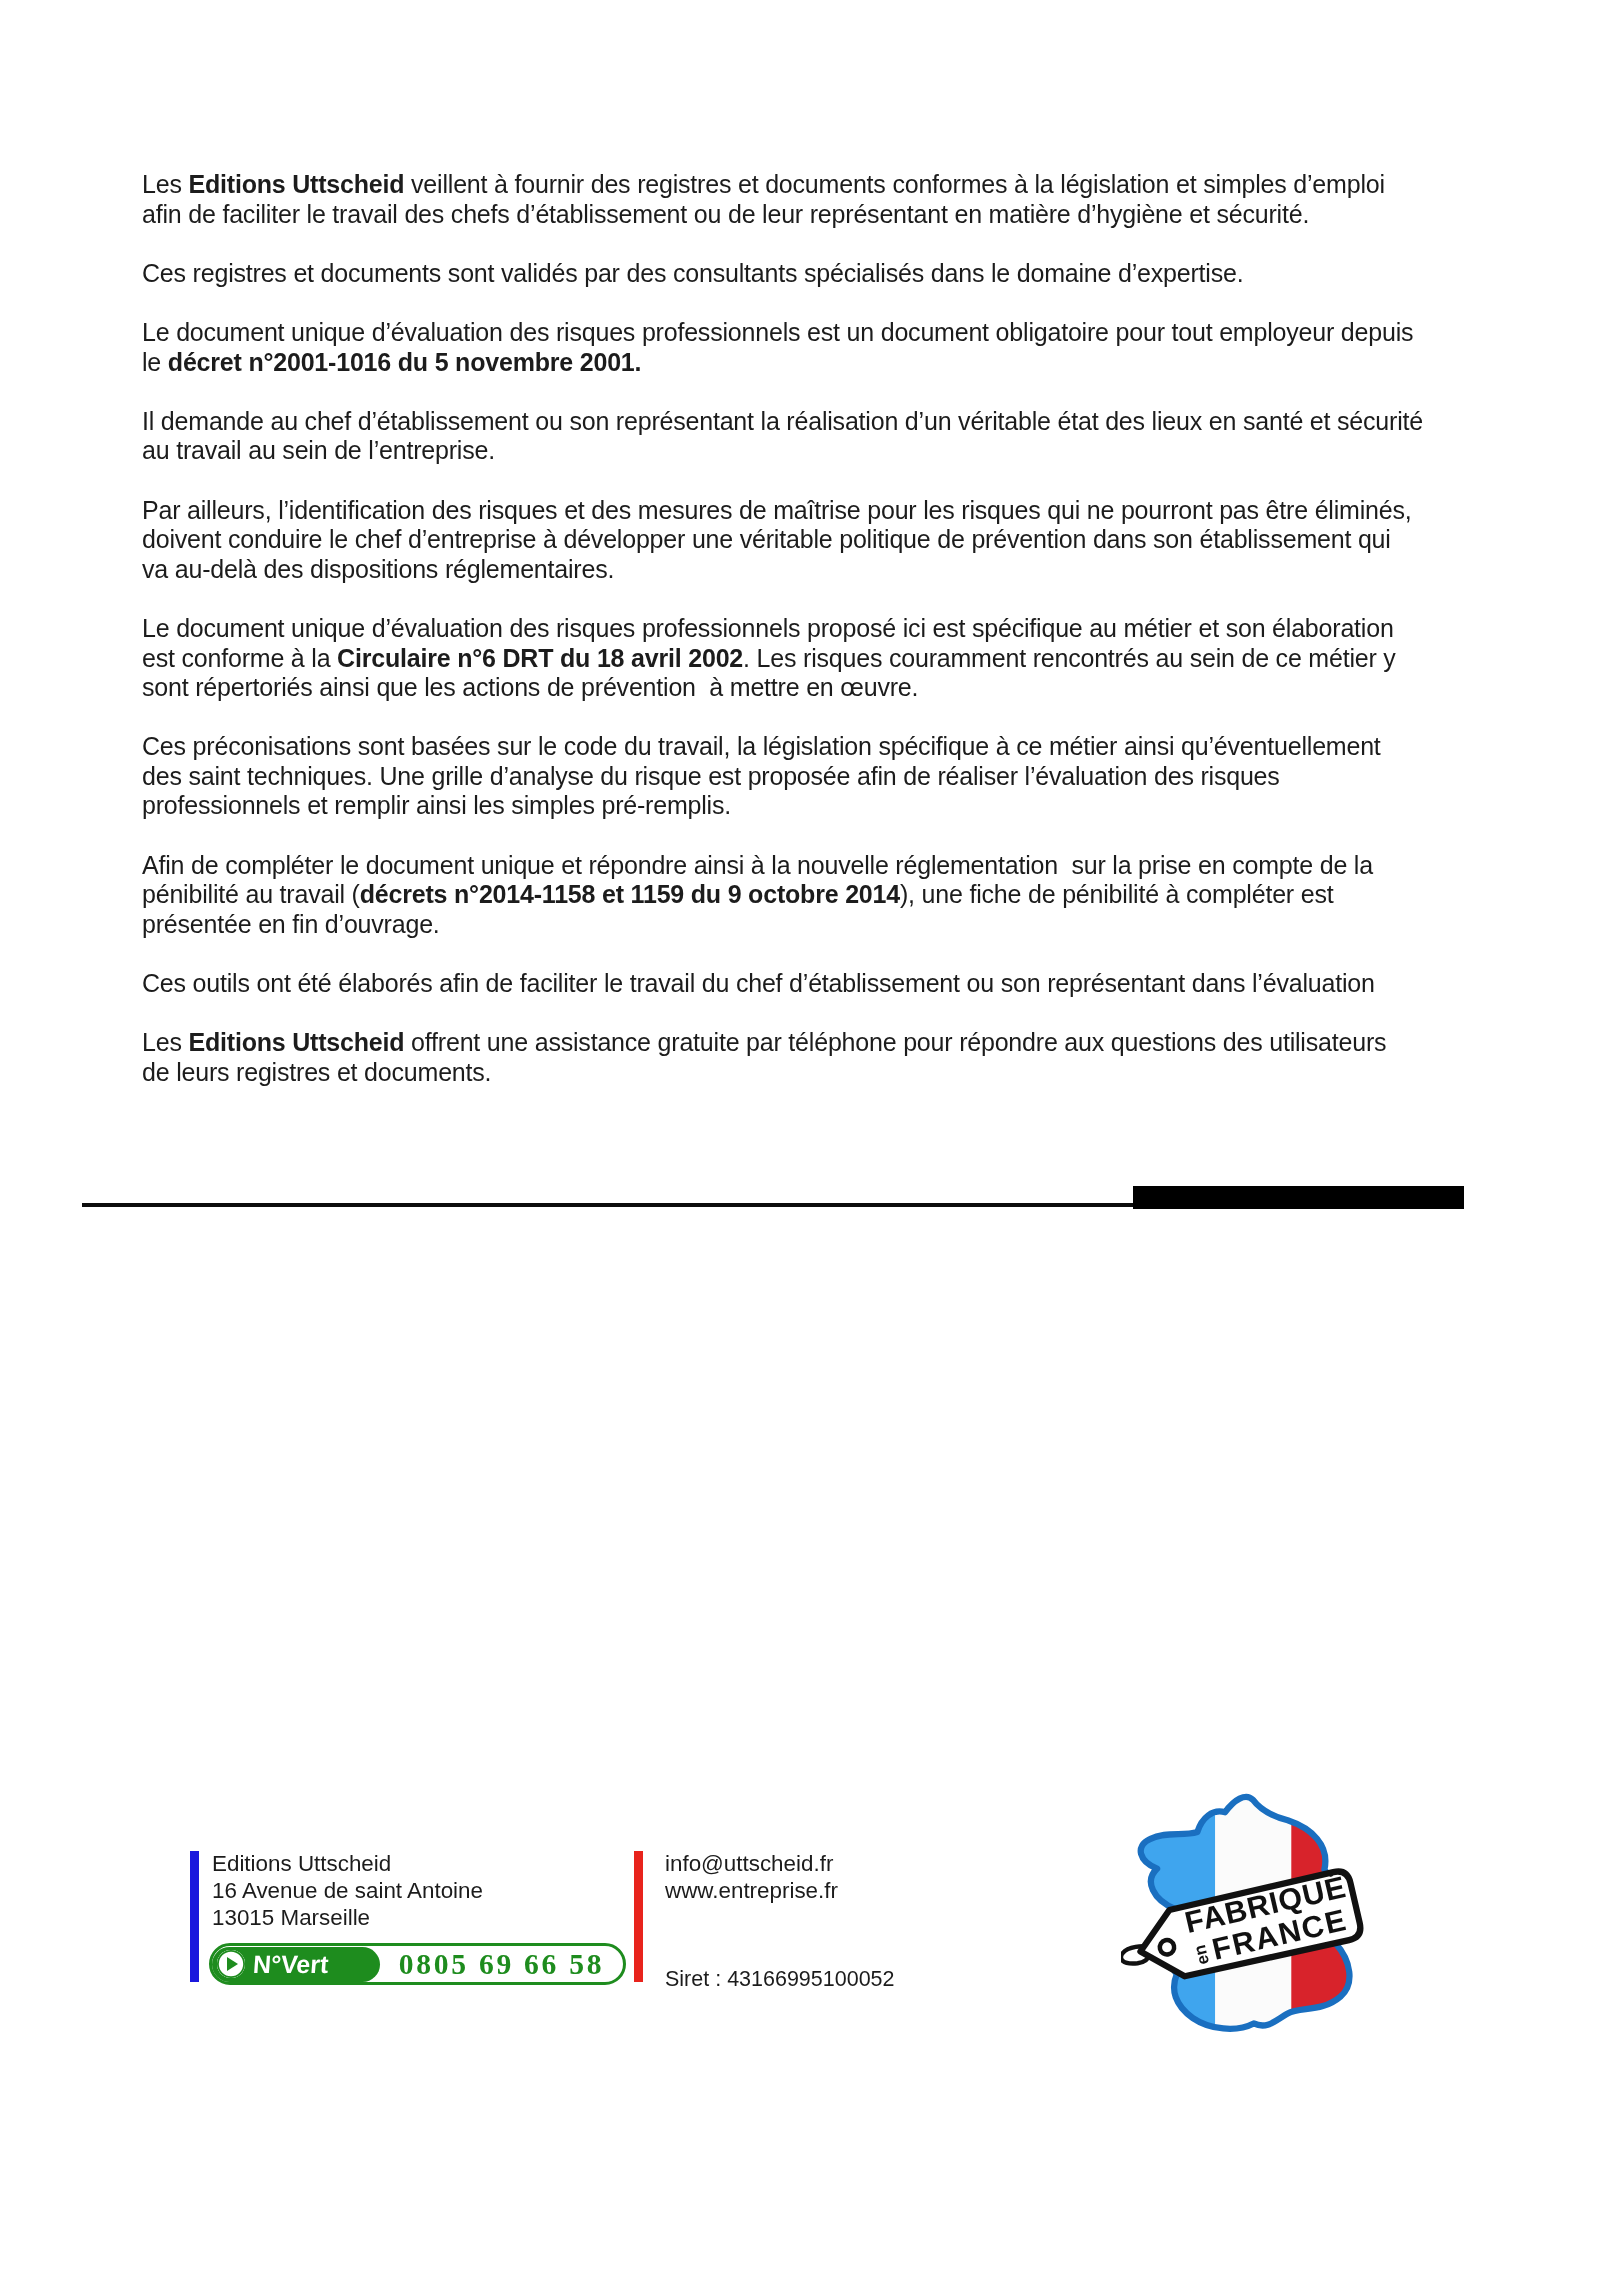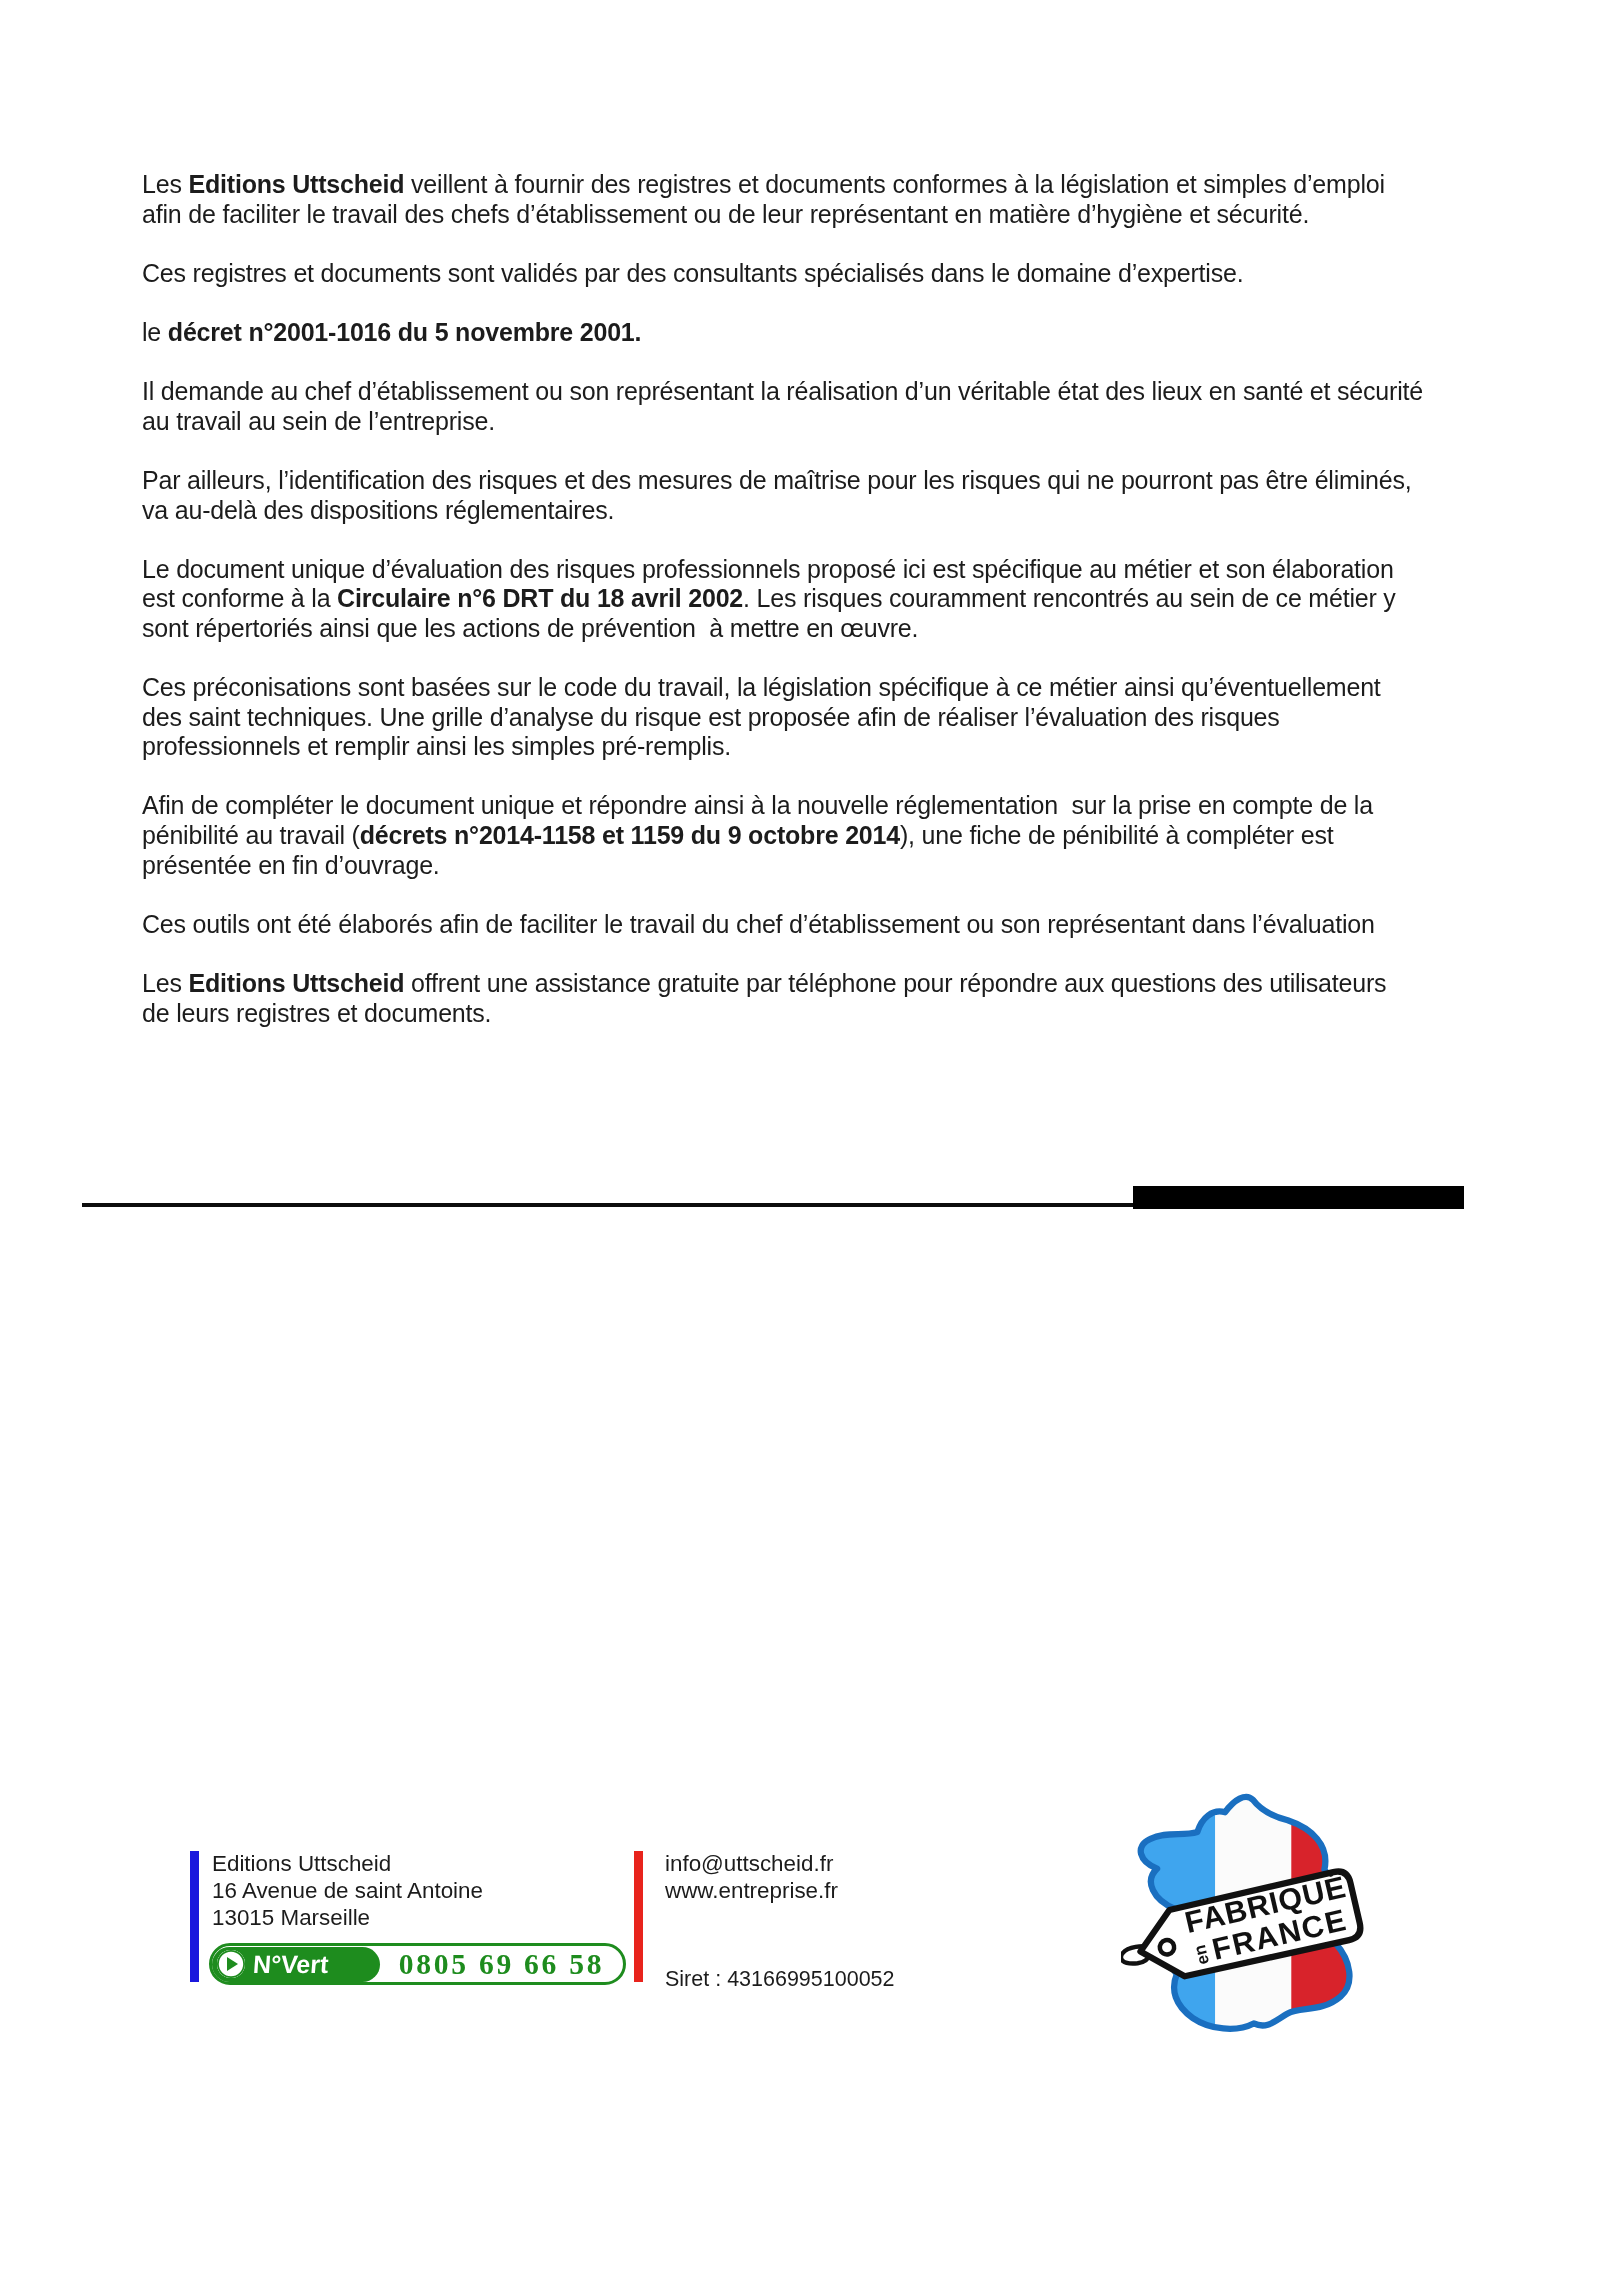--- a/index.html
+++ b/index.html
@@ -65,28 +65,30 @@
 
   <div class="content">
       <div class="para">
         <div class="line"><span>Les </span><b>Editions Uttscheid</b><span> veillent à fournir des registres et documents conformes à la législation et simples d’emploi</span></div>
         <div class="line"><span>afin de faciliter le travail des chefs d’établissement ou de leur représentant en matière d’hygiène et sécurité.</span></div>
       </div>
       <div class="para">
         <div class="line"><span>Ces registres et documents sont validés par des consultants spécialisés dans le domaine d’expertise.</span></div>
       </div>
       <div class="para">
+        <div class="line"><span>Le document unique d’évaluation des risques professionnels est un document obligatoire pour tout employeur depuis</span></div>
         <div class="line"><span>le </span><b>décret n°2001-1016 du 5 novembre 2001.</b></div>
       </div>
       <div class="para">
         <div class="line"><span>Il demande au chef d’établissement ou son représentant la réalisation d’un véritable état des lieux en santé et sécurité</span></div>
         <div class="line"><span>au travail au sein de l’entreprise.</span></div>
       </div>
       <div class="para">
         <div class="line"><span>Par ailleurs, l’identification des risques et des mesures de maîtrise pour les risques qui ne pourront pas être éliminés,</span></div>
+        <div class="line"><span>doivent conduire le chef d’entreprise à développer une véritable politique de prévention dans son établissement qui</span></div>
         <div class="line"><span>va au-delà des dispositions réglementaires.</span></div>
       </div>
       <div class="para">
         <div class="line"><span>Le document unique d’évaluation des risques professionnels proposé ici est spécifique au métier et son élaboration</span></div>
         <div class="line"><span>est conforme à la </span><b>Circulaire n°6 DRT du 18 avril 2002</b><span>. Les risques couramment rencontrés au sein de ce métier y</span></div>
         <div class="line"><span>sont répertoriés ainsi que les actions de prévention  à mettre en œuvre.</span></div>
       </div>
       <div class="para">
         <div class="line"><span>Ces préconisations sont basées sur le code du travail, la législation spécifique à ce métier ainsi qu’éventuellement</span></div>
         <div class="line"><span>des saint techniques. Une grille d’analyse du risque est proposée afin de réaliser l’évaluation des risques</span></div>

